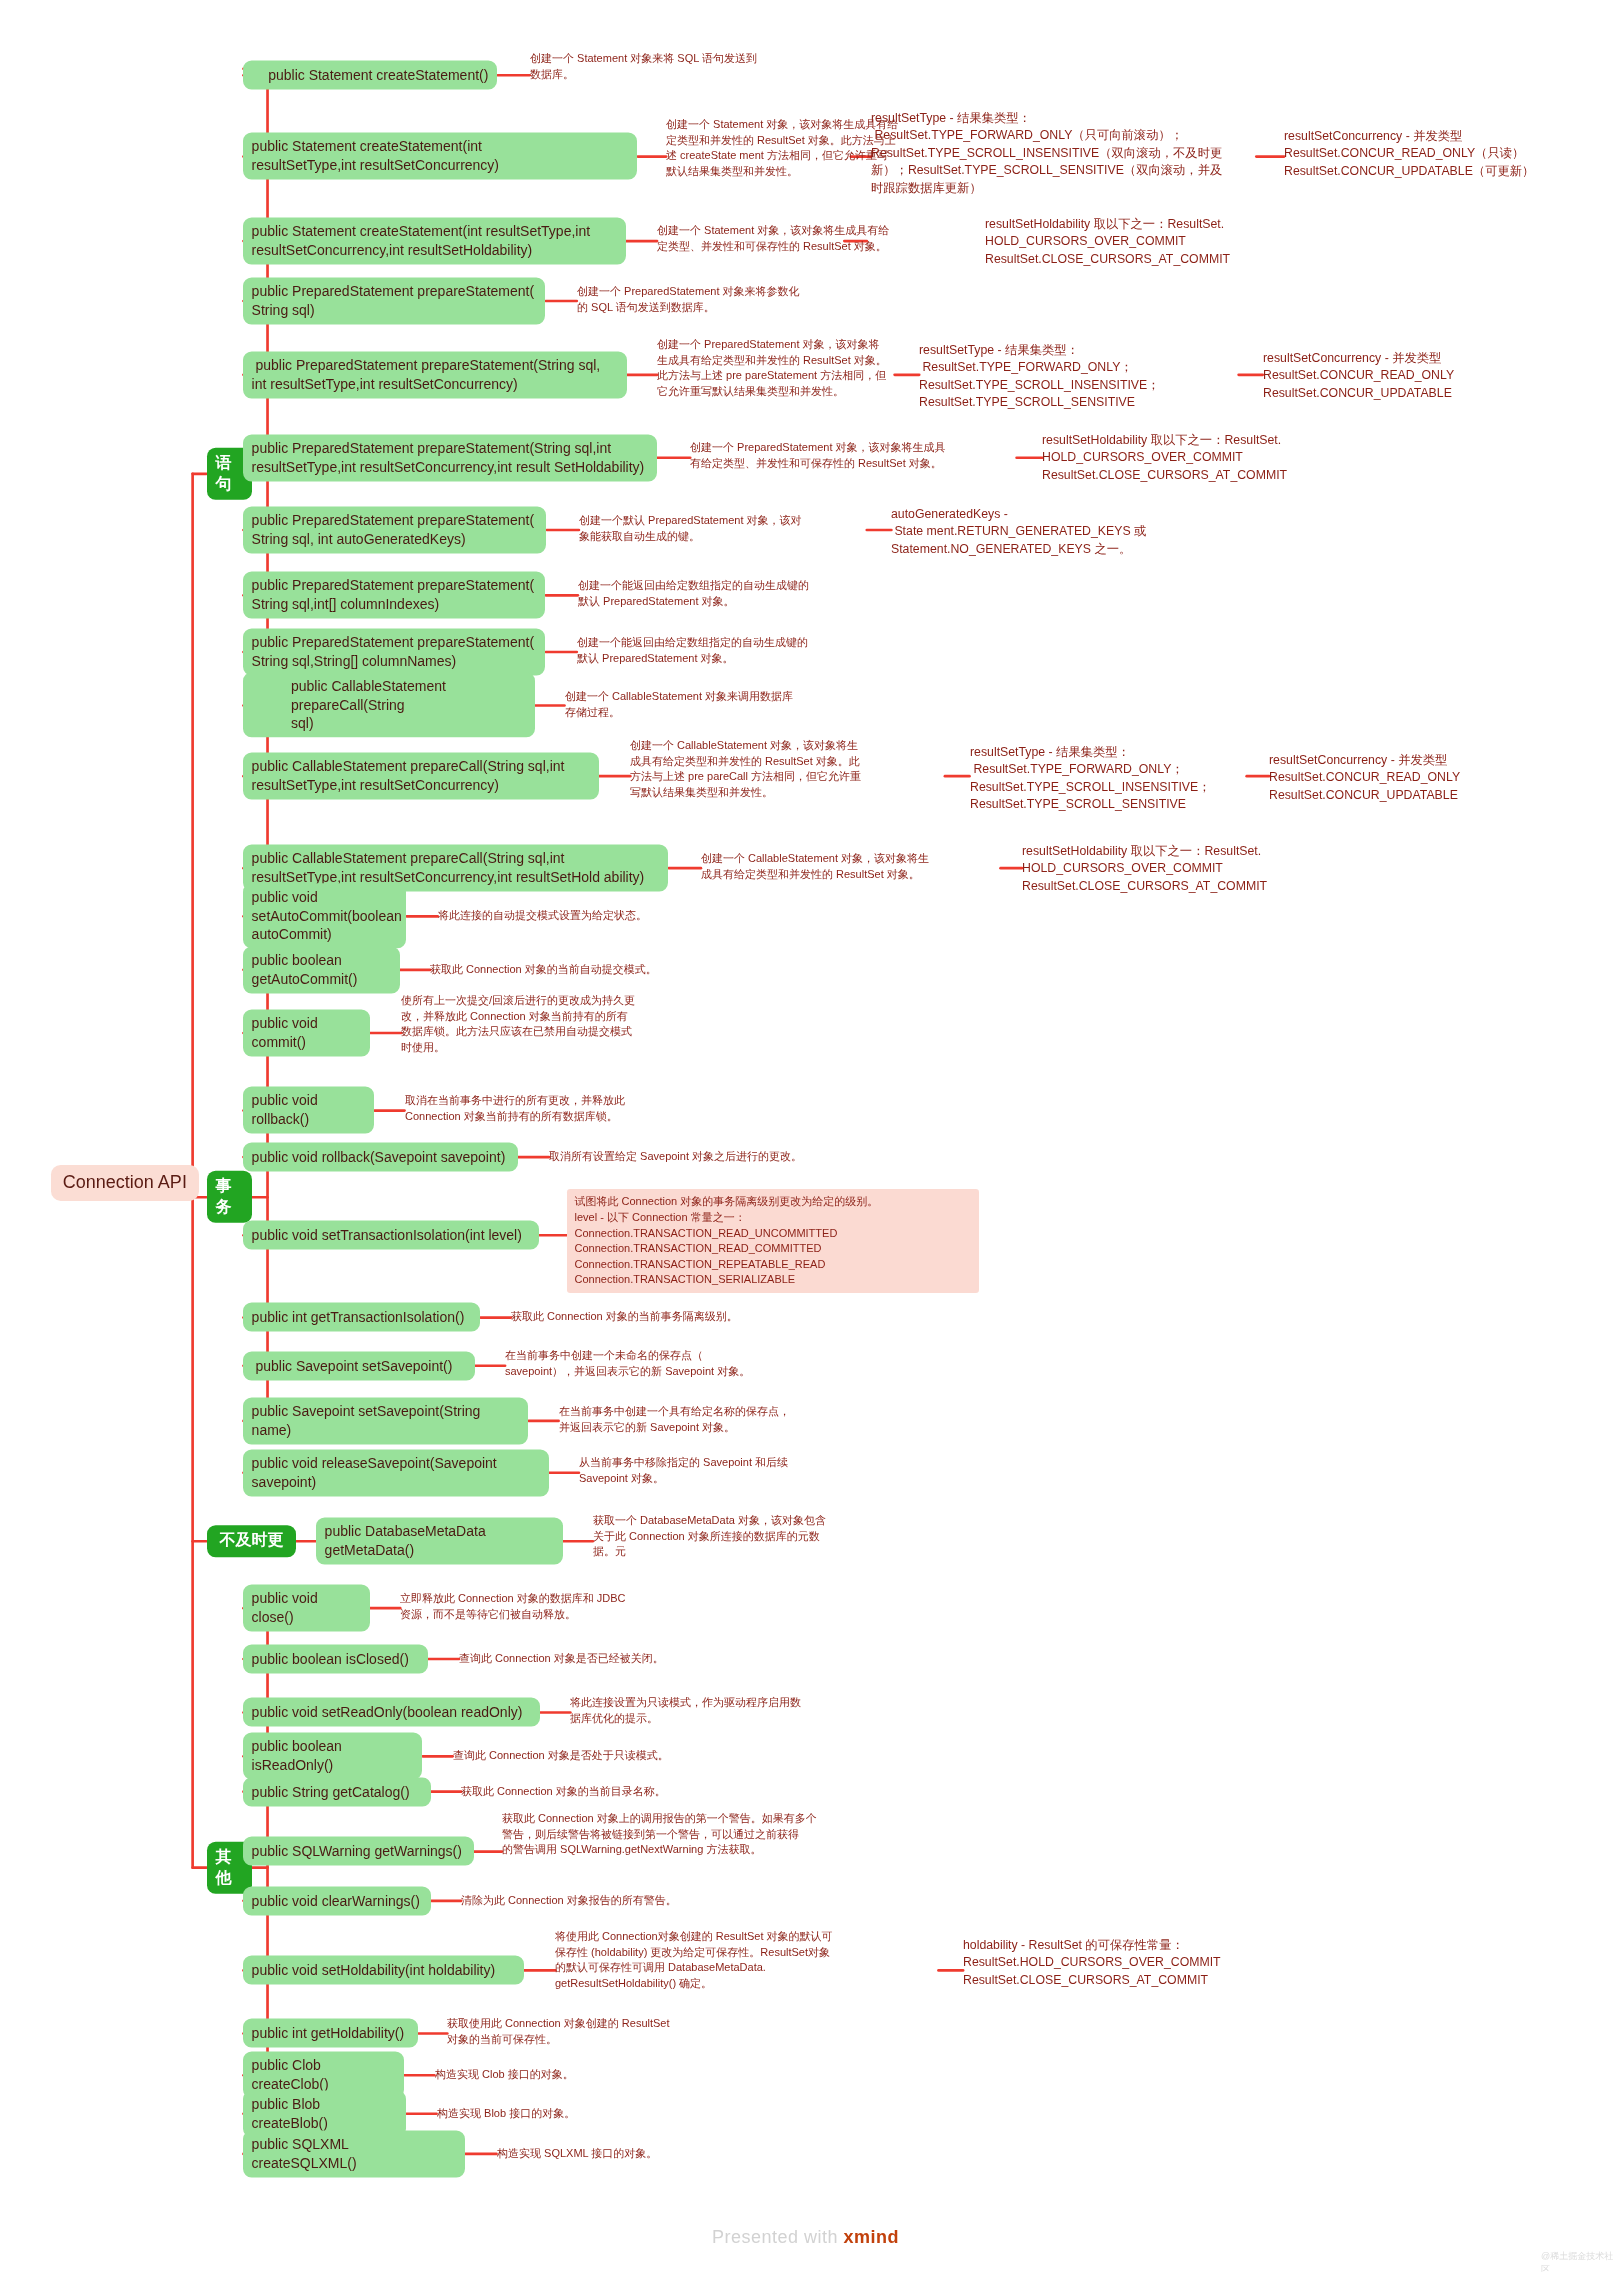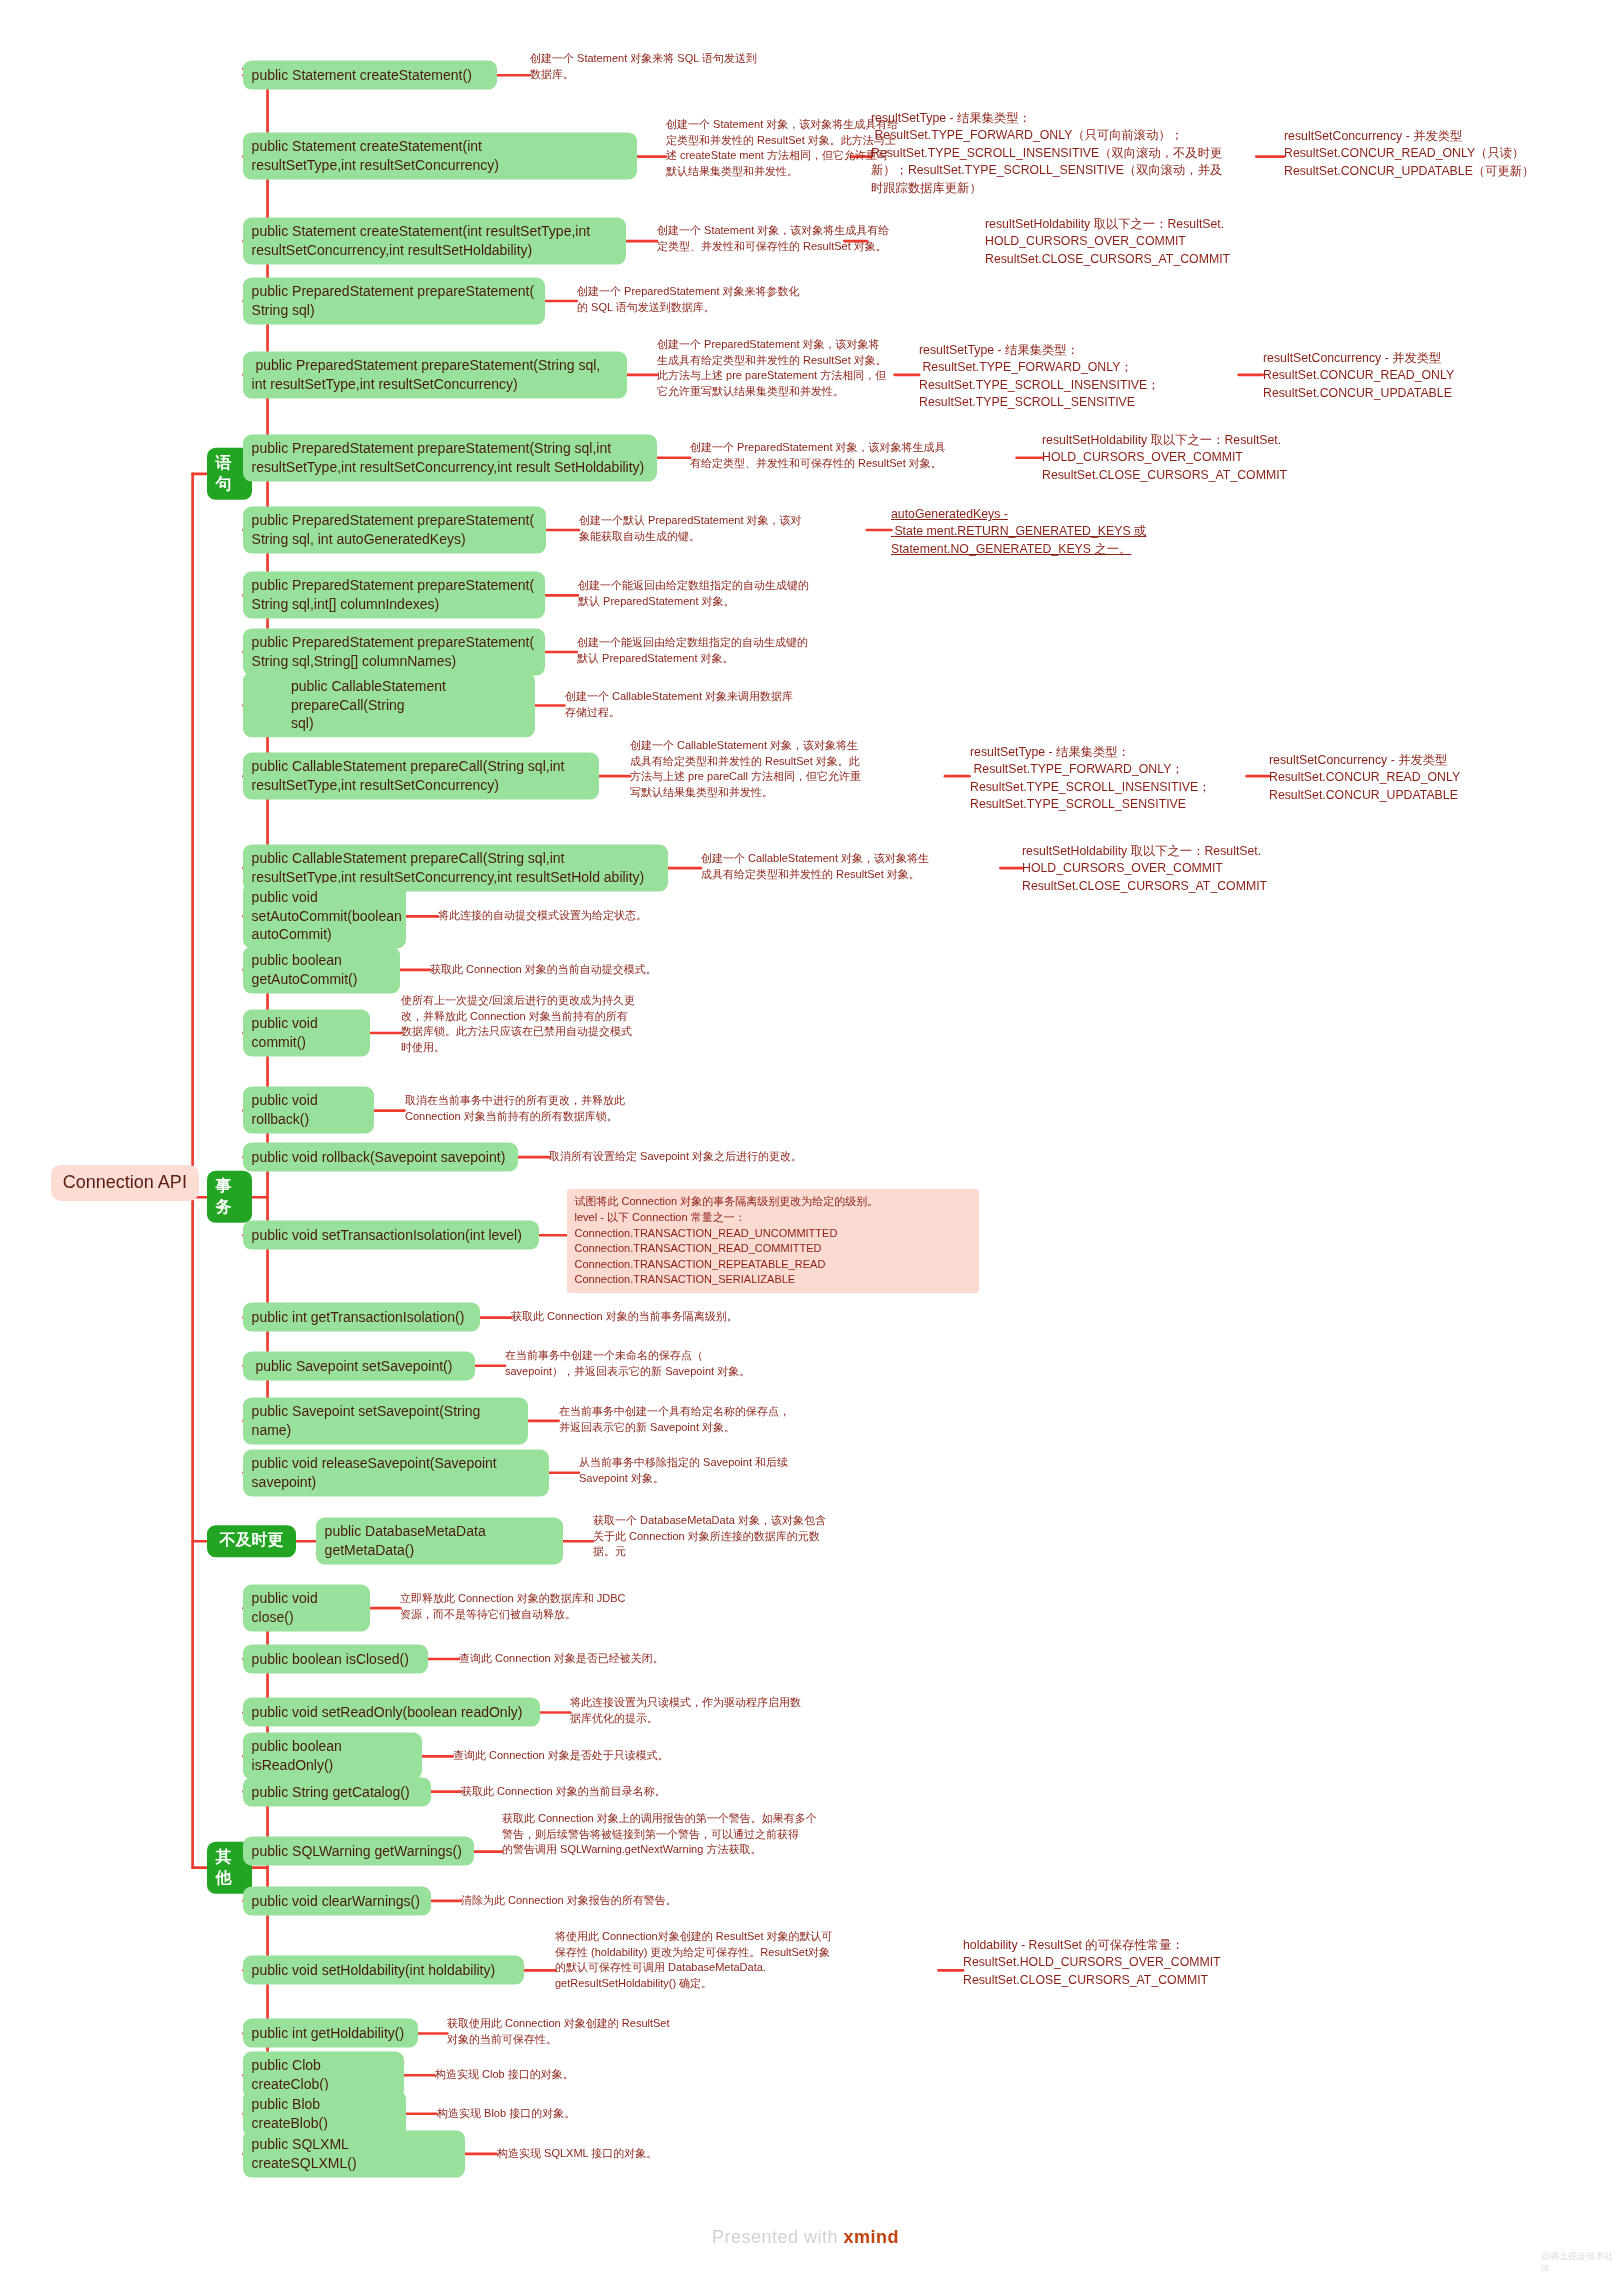--- a/index.html
+++ b/index.html
@@ -213,21 +213,21 @@
   <div class="node branch" style="left:207px; top:1197px; transform:translateY(-50%); width:45px;">
     <span>事务</span>
   </div>
   <div class="node branch" style="left:207px; top:1541px; transform:translateY(-50%); width:89px;">
     <span>不及时更</span>
   </div>
   <div class="node branch" style="left:207px; top:1868px; transform:translateY(-50%); width:45px;">
     <span>其他</span>
   </div>
 
-  <div class="node leaf" style="left:243px; top:75px; transform:translateY(-50%); width:254px;">
+  <div class="node leaf" style="left:243px; top:75px; transform:translateY(-50%); width:254px;justify-content:flex-end;">
     <span>public Statement createStatement()</span>
   </div>
   <div class="note" style="left:530px; top:51px; width:364px;">创建一个 Statement 对象来将 SQL 语句发送到
 数据库。</div>
 
   <div class="node leaf" style="left:243px; top:156px; transform:translateY(-50%); width:394px;">
     <span>public Statement createStatement(int
 resultSetType,int resultSetConcurrency)</span>
   </div>
   <div class="note" style="left:666px; top:117px; width:348px;">创建一个 Statement 对象，该对象将生成具有给
@@ -285,21 +285,21 @@
   <div class="sub" style="left:1042px; top:432px; width:375px;">resultSetHoldability 取以下之一：ResultSet.
 HOLD_CURSORS_OVER_COMMIT
 ResultSet.CLOSE_CURSORS_AT_COMMIT</div>
 
   <div class="node leaf" style="left:243px; top:530px; transform:translateY(-50%); width:303px;">
     <span>public PreparedStatement prepareStatement(
 String sql, int autoGeneratedKeys)</span>
   </div>
   <div class="note" style="left:579px; top:513px; width:289px;">创建一个默认 PreparedStatement 对象，该对
 象能获取自动生成的键。</div>
-  <div class="sub" style="left:891px; top:506px; width:332px;text-decoration:underline;">autoGeneratedKeys -
+  <div class="sub" style="left:891px; top:506px; width:332px;">autoGeneratedKeys -
  State ment.RETURN_GENERATED_KEYS 或
 Statement.NO_GENERATED_KEYS 之一。</div>
 
   <div class="node leaf" style="left:243px; top:595px; transform:translateY(-50%); width:302px;">
     <span>public PreparedStatement prepareStatement(
 String sql,int[] columnIndexes)</span>
   </div>
   <div class="note" style="left:578px; top:578px; width:332px;">创建一个能返回由给定数组指定的自动生成键的
 默认 PreparedStatement 对象。</div>
 

